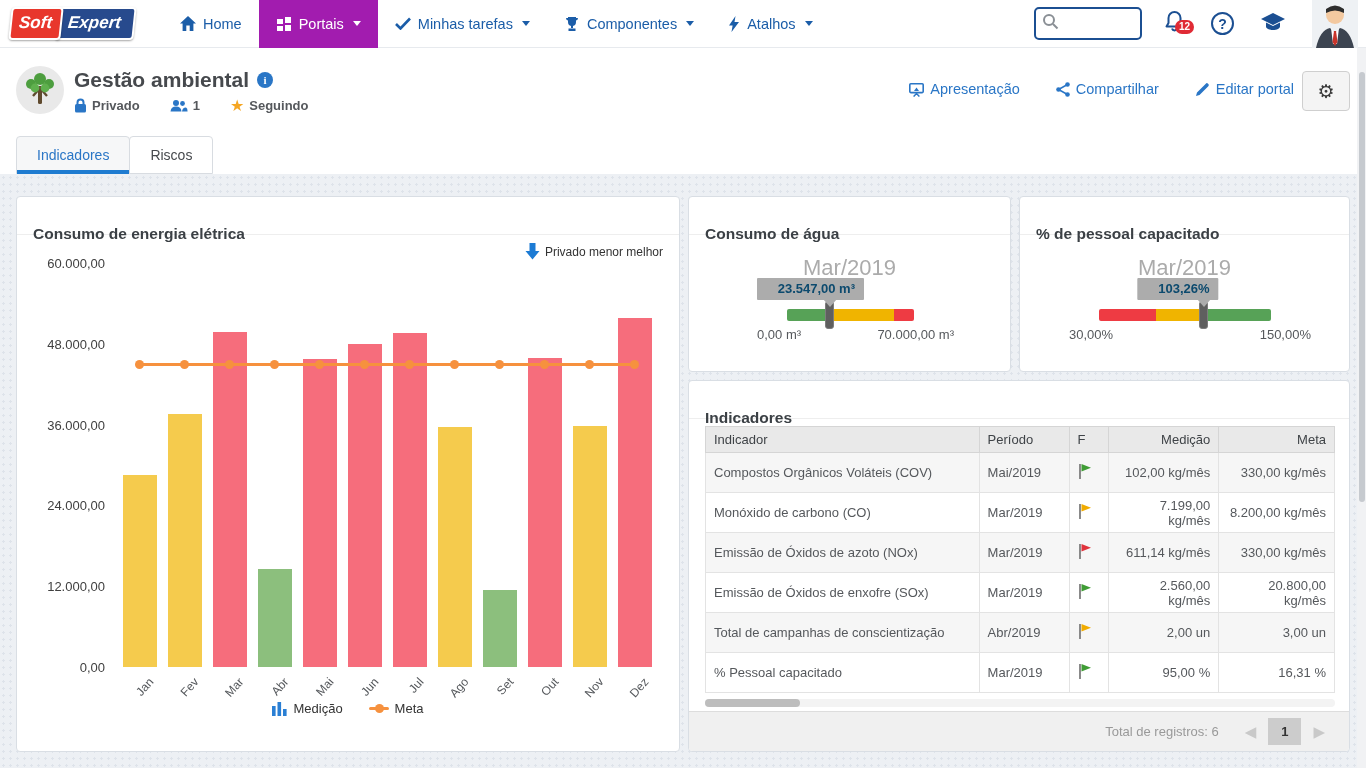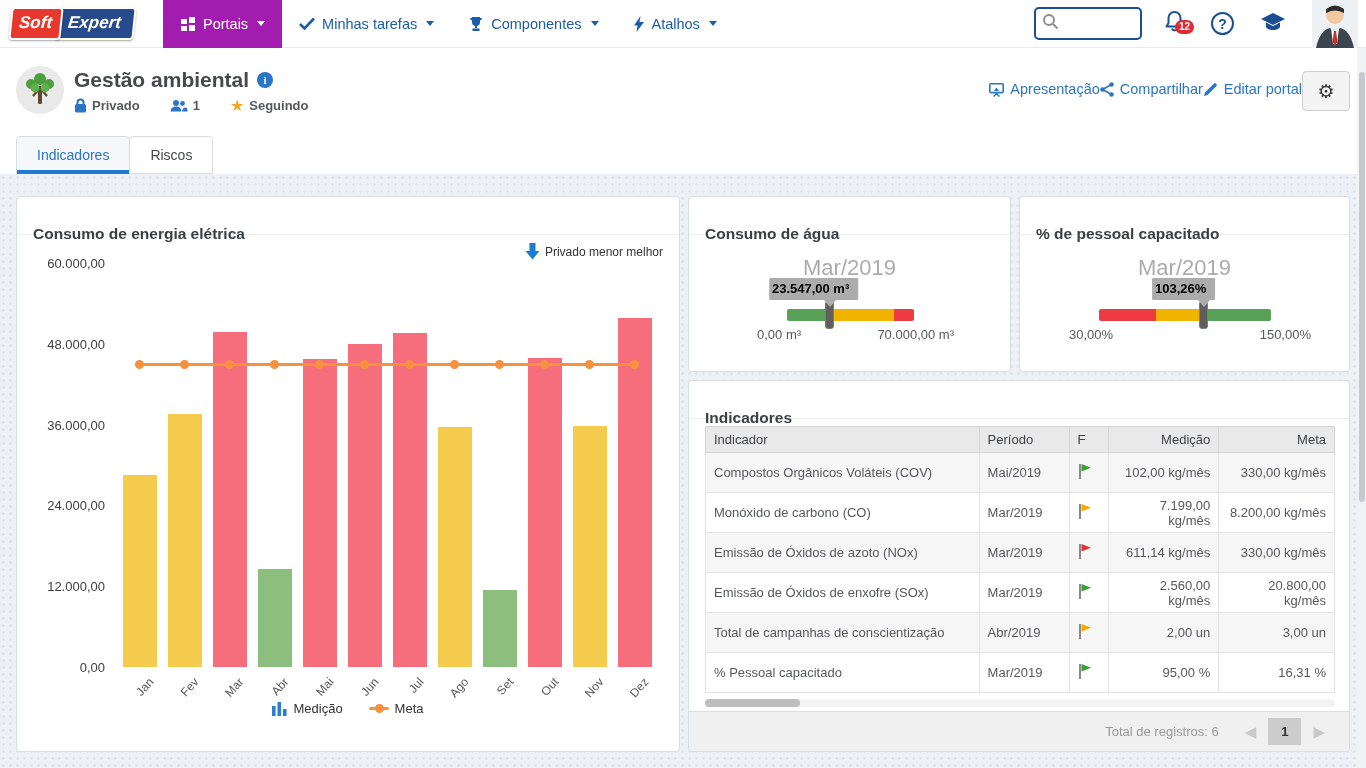--- a/index.html
+++ b/index.html
@@ -44,21 +44,21 @@
   .portal-avatar { position:absolute; left:16px; top:18px; width:48px; height:48px; border-radius:50%;
      background:#e9e9e9; display:flex; align-items:center; justify-content:center; }
   .portal-title-row { position:absolute; left:74px; top:20px; display:flex; align-items:center; gap:8px; }
   .portal-title { font-size:21px; font-weight:bold; color:#46494d; }
   .info-dot { width:16px; height:16px; border-radius:50%; background:#2a76c6; color:#fff; font-size:11px;
      font-weight:bold; display:flex; align-items:center; justify-content:center; font-family:"Liberation Serif",serif; cursor:pointer;}
   .portal-meta-row { position:absolute; left:74px; top:48px; display:flex; align-items:center; gap:30px;
      font-size:13px; font-weight:bold; color:#55585c; }
   .meta-item { display:flex; align-items:center; gap:5px; }
   .star { color:#f5a623; font-size:16px; }
-  .portal-actions { position:absolute; right:64px; top:33px; display:flex; align-items:center; }
+  .portal-actions { position:absolute; right:72px; top:33px; display:flex; align-items:center; gap:36px; }
   .action-link { display:flex; align-items:center; gap:6px; color:#2a76c6; font-size:14.5px; cursor:pointer; }
   .gear-btn { position:absolute; right:16px; top:23px; width:48px; height:40px; background:#f4f4f4;
      border:1px solid #cfcfcf; border-radius:4px; font-size:19px; color:#3a3a3a;
      display:flex; align-items:center; justify-content:center; cursor:pointer; }
 
   
   .tabs { position:absolute; top:136px; left:16px; display:flex; }
   .tab { height:38px; padding:0 20px; display:flex; align-items:center; font-size:14px;
      border:1px solid #d8dce1; border-radius:4px 4px 0 0; background:#fff; color:#46494d;
      cursor:pointer; position:relative; margin-right:-1px; }
@@ -92,22 +92,22 @@
   .legend-meta-line::after { content:""; position:absolute; left:6px; top:-3px; width:9px; height:9px;
      border-radius:50%; background:#f6913e; }
 
   
   .gauge-period { position:absolute; left:0; right:0; top:58px; text-align:center; font-size:22px; color:#ababab; }
   .gauge-wrap { position:absolute; top:112px; height:12px; }
   .gauge-bar { position:absolute; left:0; top:0; height:12px; width:100%; display:flex; border-radius:2px; overflow:hidden; }
   .gauge-seg { height:12px; }
   .gauge-marker { position:absolute; top:-8px; width:9px; height:28px; background:#5f5f5f;
      border:1px solid #7d7d7d; border-radius:3px; }
-  .gauge-tooltip { position:absolute; top:-31px; background:#acacac; color:#000000; font-size:13px;
-     font-weight:bold; padding:3px 9px 4px 3px; white-space:nowrap; border-radius:1px; }
+  .gauge-tooltip { position:absolute; top:-31px; background:#acacac; color:#0c4a6e; font-size:13px;
+     font-weight:bold; padding:3px 9px 4px 21px; white-space:nowrap; border-radius:1px; }
   .gauge-tip-arrow { position:absolute; top:-10px; width:0; height:0;
      border-left:7px solid transparent; border-right:7px solid transparent; border-top:8px solid #acacac; }
   .gauge-scale { position:absolute; left:-30px; right:-40px; top:18px; display:flex;
      justify-content:space-between; font-size:13px; color:#55585c; }
 
   
   .ind-table { position:absolute; left:16px; top:45px; width:630px; border-collapse:collapse;
      font-size:13px; color:#55585c; table-layout:fixed; }
   .ind-table th { background:#e9e9e9; border:1px solid #d5d5d5; font-weight:normal; color:#3f4347;
      padding:5px 8px; text-align:left; height:25px; }
@@ -132,20 +132,28 @@
 <body>
 
 <div class="stage">
   <div class="content-bg"></div>
   <div class="header-zone"></div>
 
   <div class="topbar">
     <div class="logo">
       <span class="logo-soft">Soft</span>
       <span class="logo-expert">Expert</span>
+    </div>
+    <div class="nav-item">
+      <span>
+          <svg width="16" height="15" viewBox="0 0 16 15">
+            <path d="M8 0 L16 7.4 H13.4 V15 H9.7 V9.6 H6.3 V15 H2.6 V7.4 H0 Z" fill="#1b5da8"></path>
+          </svg>
+        </span>
+      <span>Home</span>
     </div>
     <div class="nav-item active">
       <span>
           <svg width="16" height="16" viewBox="0 0 16 16">
             <rect x="1" y="3" width="6" height="5" fill="#fff"></rect>
             <rect x="1" y="10" width="6" height="5" fill="#fff"></rect>
             <rect x="9" y="1" width="6" height="6" fill="#fff"></rect>
             <rect x="9" y="9" width="6" height="6" fill="#fff"></rect>
           </svg>
         </span>

